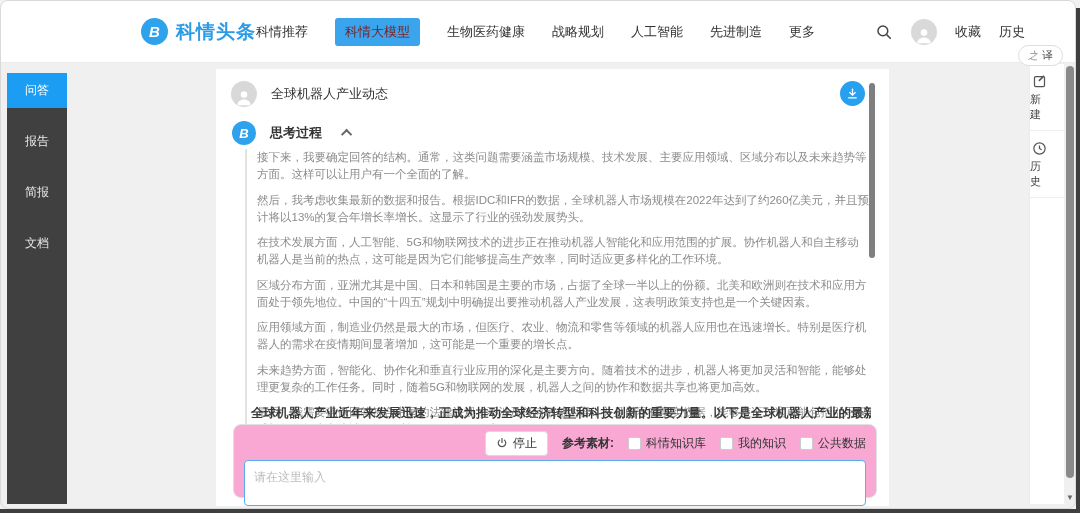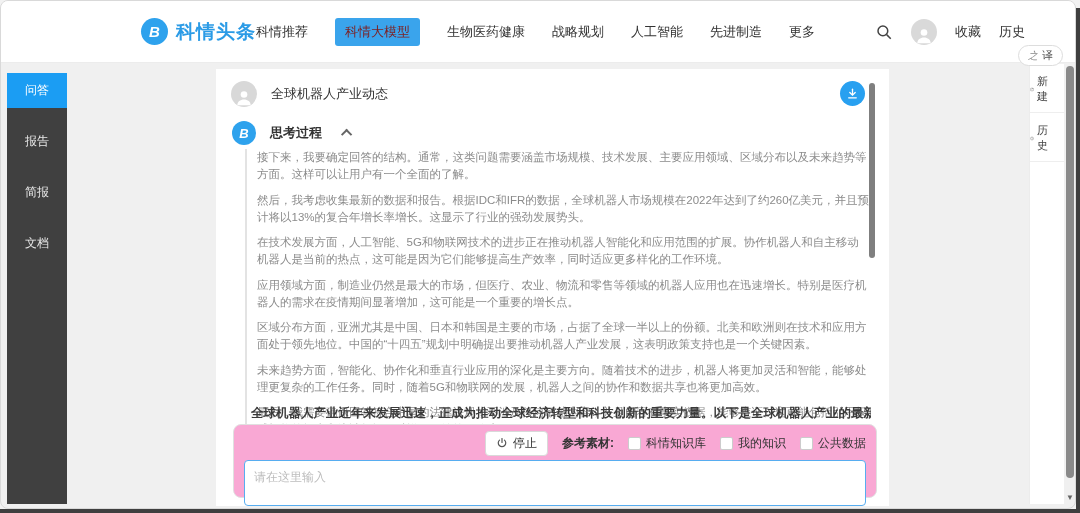--- a/index.html
+++ b/index.html
@@ -26,21 +26,21 @@
   .translate-stroke { font-style:italic; color:#888; font-size:10px; }
 
   
   .left-sidebar { position:absolute; left:6px; top:72px; width:60px; bottom:4px; background:#404040; }
   .side-item { width:100%; text-align:center; font-size:12px; color:#e8e8e8; padding:9px 0; cursor:pointer; }
   .side-item.active { background:#1b9df3; color:#fff; }
   .side-item + .side-item { margin-top:16px; }
 
   
   .right-rail { position:absolute; left:1028px; top:63px; width:35px; bottom:4px; background:#fff; border-left:1px solid #ececec; }
-  .rail-item { display:flex; flex-direction:row; align-items:center; gap:3px; padding:10px 16px 8px 0; border-bottom:1px solid #eee; cursor:pointer; }
+  .rail-item { display:flex; flex-direction:column; align-items:center; gap:3px; padding:10px 16px 8px 0; border-bottom:1px solid #eee; cursor:pointer; }
   .rail-item span.lbl { font-size:11px; color:#444; }
   .rail-item svg { display:block; }
 
   
   .page-scrollbar { position:absolute; left:1064px; top:63px; width:10px; bottom:6px; }
   .page-thumb { position:absolute; left:1px; top:2px; width:8px; height:412px; background:#8a8a8a; border-radius:4px; }
   .page-down-arrow { position:absolute; left:0; bottom:0; width:10px; text-align:center; font-size:8px; color:#666; cursor:pointer; }
 
   
   .chat-card { position:absolute; left:215px; top:68px; width:673px; height:437px; background:#fff; }
@@ -150,22 +150,22 @@
       <div class="ai-row">
         <span class="ai-logo">B</span>
         <span class="thinking-title">思考过程</span>
         <span class="chevron-up"></span>
       </div>
 
       <div class="thinking-block">
         <p>接下来，我要确定回答的结构。通常，这类问题需要涵盖市场规模、技术发展、主要应用领域、区域分布以及未来趋势等方面。这样可以让用户有一个全面的了解。</p>
         <p>然后，我考虑收集最新的数据和报告。根据IDC和IFR的数据，全球机器人市场规模在2022年达到了约260亿美元，并且预计将以13%的复合年增长率增长。这显示了行业的强劲发展势头。</p>
         <p>在技术发展方面，人工智能、5G和物联网技术的进步正在推动机器人智能化和应用范围的扩展。协作机器人和自主移动机器人是当前的热点，这可能是因为它们能够提高生产效率，同时适应更多样化的工作环境。</p>
+        <p>区域分布方面，亚洲尤其是中国、日本和韩国是主要的市场，占据了全球一半以上的份额。北美和欧洲则在技术和应用方面处于领先地位。中国的“十四五”规划中明确提出要推动机器人产业发展，这表明政策支持也是一个关键因素。</p>
         <p>应用领域方面，制造业仍然是最大的市场，但医疗、农业、物流和零售等领域的机器人应用也在迅速增长。特别是医疗机器人的需求在疫情期间显著增加，这可能是一个重要的增长点。</p>
-        <p>区域分布方面，亚洲尤其是中国、日本和韩国是主要的市场，占据了全球一半以上的份额。北美和欧洲则在技术和应用方面处于领先地位。中国的“十四五”规划中明确提出要推动机器人产业发展，这表明政策支持也是一个关键因素。</p>
         <p>未来趋势方面，智能化、协作化和垂直行业应用的深化是主要方向。随着技术的进步，机器人将更加灵活和智能，能够处理更复杂的工作任务。同时，随着5G和物联网的发展，机器人之间的协作和数据共享也将更加高效。</p>
         <p>最后，我需要确保回答符合中国的法律法规，不涉及任何敏感内容，并且内容有事实依据，能够查证。这可能包括引用权威机构的报告和统计数据，以增强回答的可信度。</p>
         <p>总结一下，我的回答将包括市场规模、技术发展、应用领域、区域分布和未来趋势，每个部分都提供具体的例子和数据支持，使用户能够全面了解全球机器人产业的动态。</p>
       </div>
 
       <div class="answer-preview">全球机器人产业近年来发展迅速，正成为推动全球经济转型和科技创新的重要力量。以下是全球机器人产业的最新动态：</div>
 
       <div class="inner-scrollbar"></div>
 
       <div class="composer">

